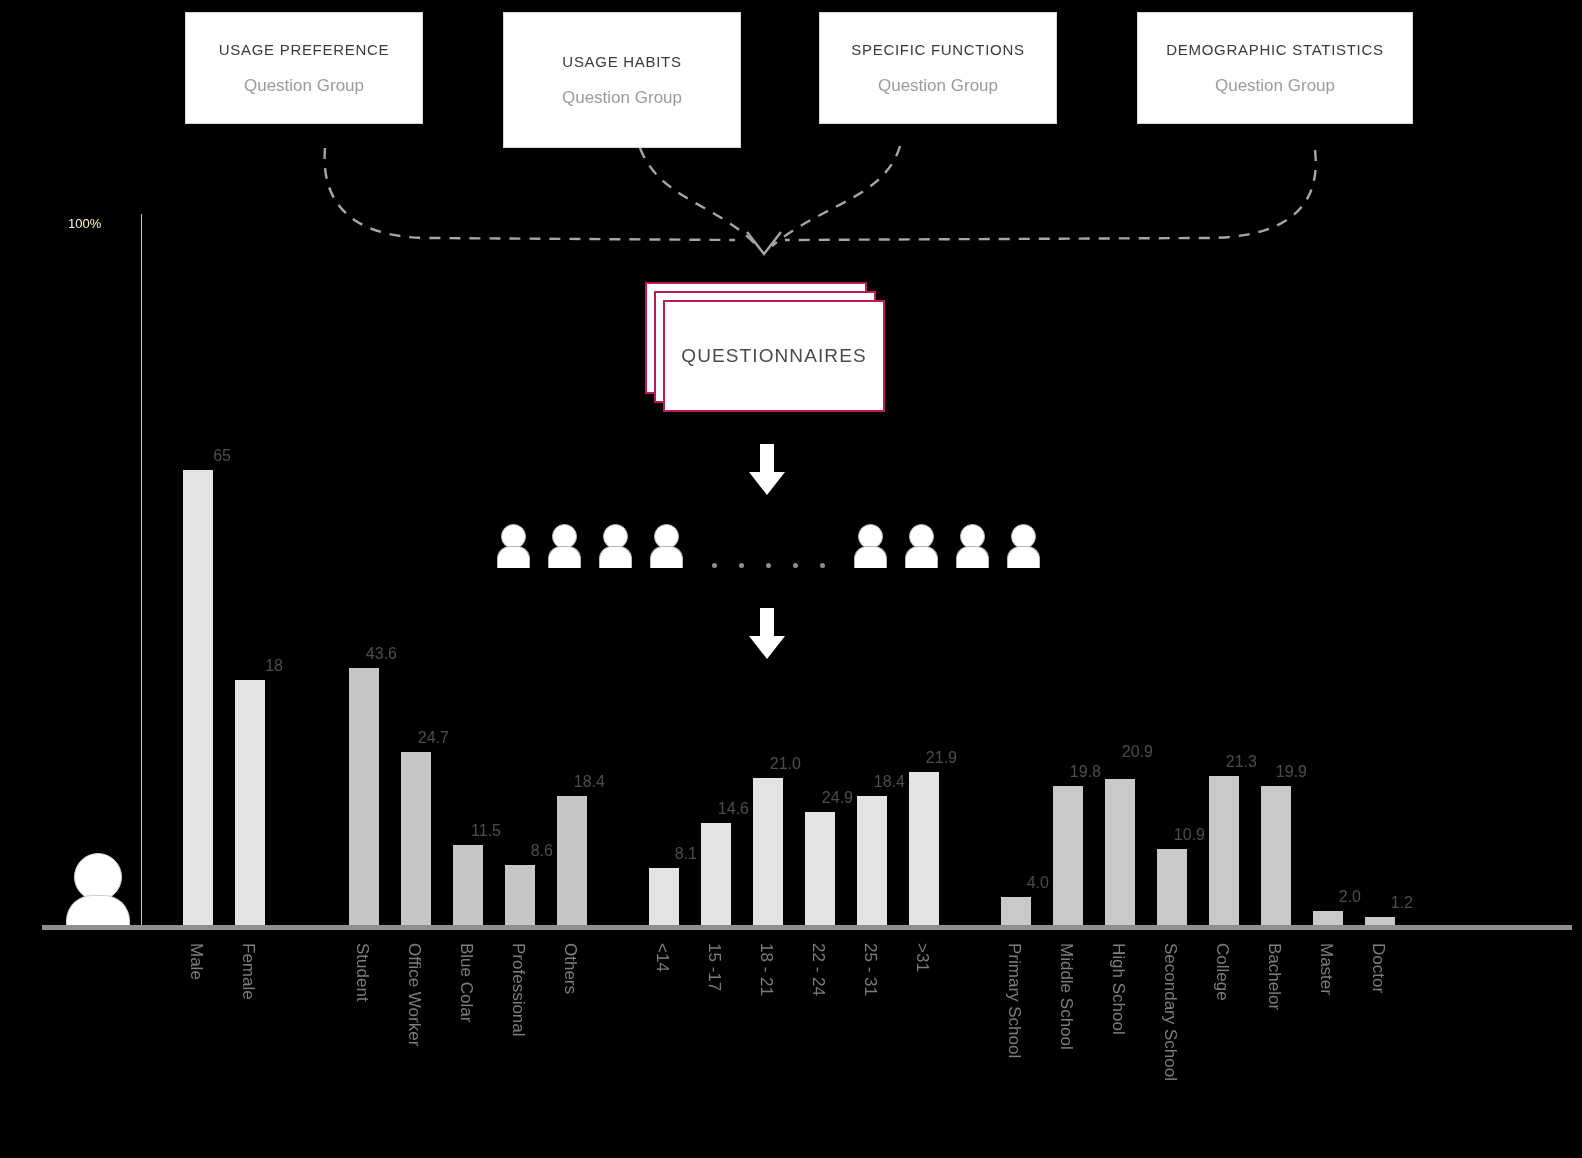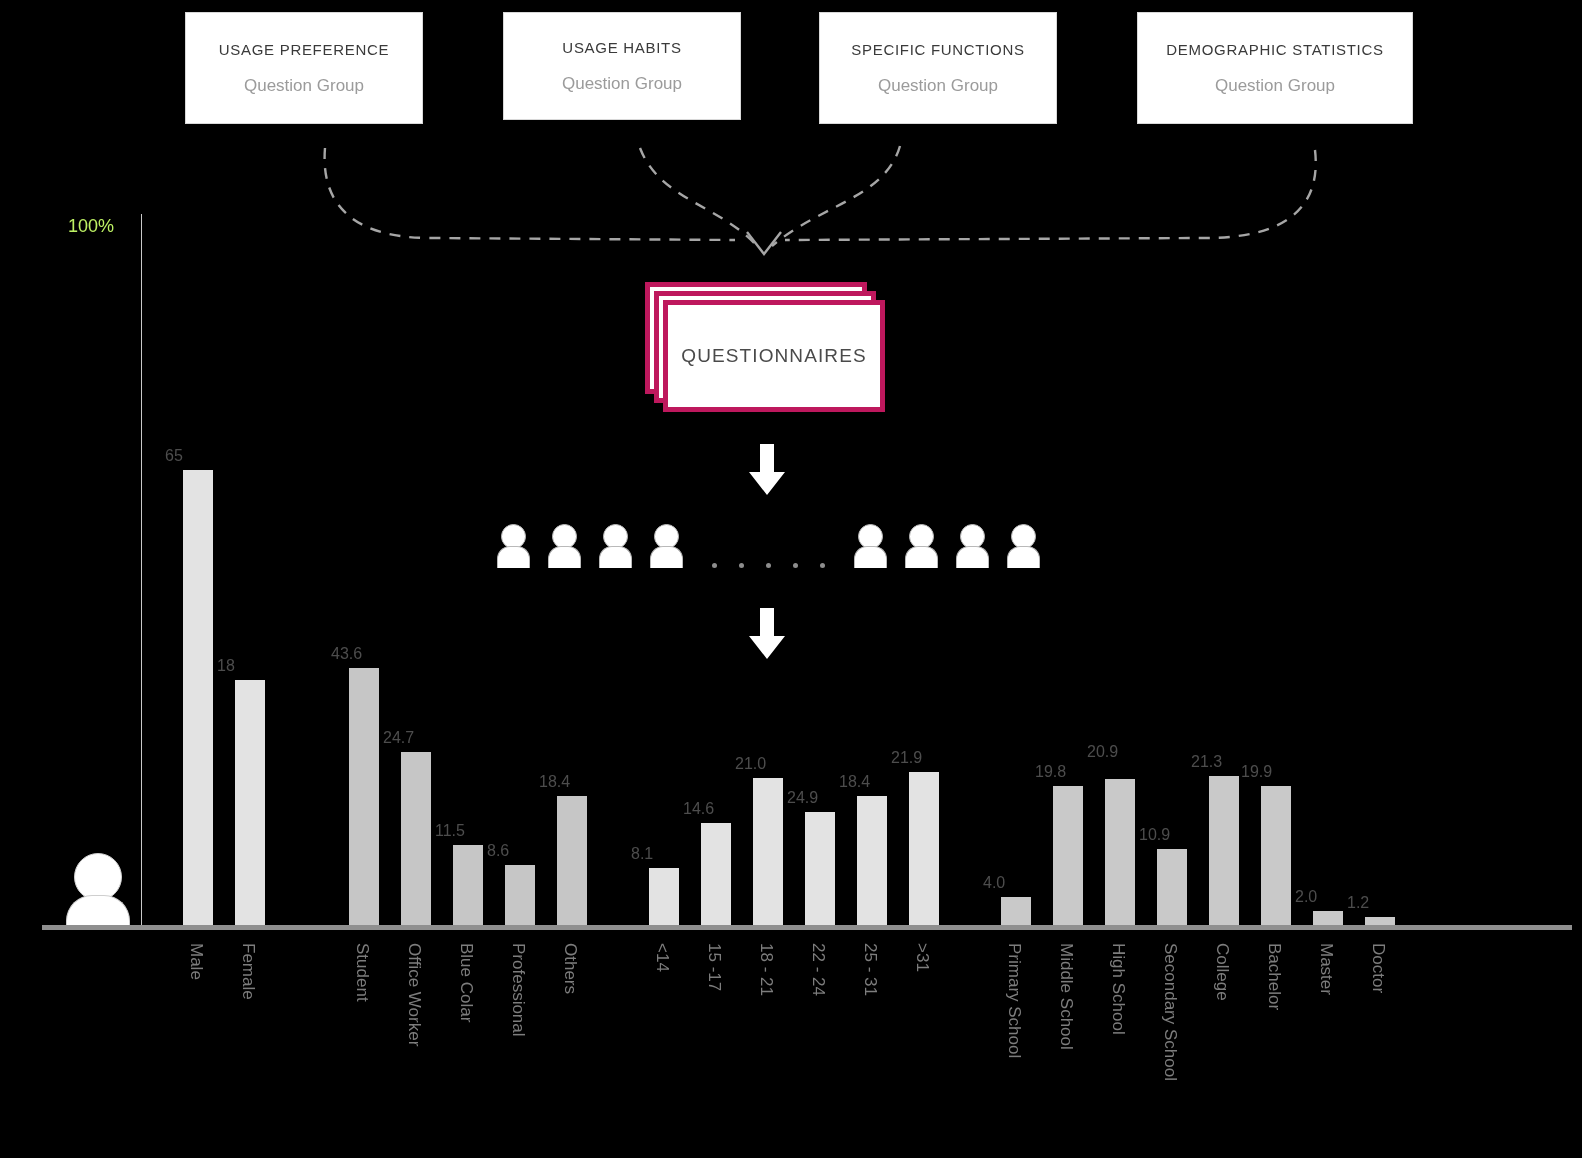--- a/index.html
+++ b/index.html
@@ -12,66 +12,66 @@
           box-sizing:border-box;}
   .qg-title{color:#3a3a3a;font-size:15px;letter-spacing:.7px;line-height:1;
             text-align:center;white-space:nowrap;}
   .qg-sub{color:#9b9b9b;font-size:17px;margin-top:20px;line-height:1;text-align:center;}
 
   
   #flow-svg{position:absolute;left:0;top:0;width:1582px;height:1158px;pointer-events:none;}
 
   
   .q-stack{position:absolute;}
-  .q-card{position:absolute;background:#fff;border:5px solid #be185d;box-sizing:border-box;}
+  .q-card{position:absolute;background:#fff;border:2px solid #be185d;box-sizing:border-box;}
   .q-card.front{display:flex;align-items:center;justify-content:center;}
   .q-label{color:#4a4a4a;font-size:19px;letter-spacing:1.1px;white-space:nowrap;}
 
   
   .down-arrow{position:absolute;}
 
   
   .people-row{position:absolute;display:flex;align-items:flex-end;}
   .person{width:33px;height:44px;position:relative;margin-right:18px;}
   .person .head{position:absolute;left:4px;top:0;width:25px;height:25px;border-radius:50%;
                 background:#fff;border:1px solid #b9b9b9;box-sizing:border-box;}
   .person .body{position:absolute;left:0;top:22px;width:33px;height:22px;background:#fff;
                 border:1px solid #b9b9b9;border-bottom:none;box-sizing:border-box;
                 border-radius:13px 13px 0 0;}
   .dots{display:flex;align-items:center;margin-right:18px;}
   .dots i{display:block;width:5px;height:5px;border-radius:50%;background:#8d8d8d;margin:0 11px;}
 
   
   #chart{position:absolute;left:0;top:0;width:1582px;height:1158px;}
-  .axis-label{position:absolute;color:#bef264;font-size:18px;line-height:1;white-space:nowrap;}
+  .axis-label{position:absolute;color:#fef9c3;font-size:13px;line-height:1;white-space:nowrap;}
   .y-axis{position:absolute;background:#c9c9c9;width:1px;}
   .x-axis{position:absolute;background:#8f8f8f;height:5px;}
   .bar{position:absolute;}
   .bar-val{position:absolute;color:#4d4d4d;font-size:16px;line-height:1;white-space:nowrap;
-           text-align:left;}
+           text-align:right;}
   .cat-label{position:absolute;color:#7d7d7d;font-size:17px;line-height:1;white-space:nowrap;
              transform-origin:left top;transform:rotate(90deg);}
 
   
   .figure{position:absolute;}
   .figure .f-head{position:absolute;left:8px;top:0;width:48px;height:48px;border-radius:50%;
                   background:#fff;border:1px solid #cfcfcf;box-sizing:border-box;}
   .figure .f-body{position:absolute;left:0;top:42px;width:64px;height:30px;background:#fff;
                   border:1px solid #cfcfcf;border-bottom:none;box-sizing:border-box;
                   border-radius:26px 26px 0 0;}
 </style>
 </head>
 <body>
 
 <div id="qg-container">
     <div class="qg-box" style="left: 185px; top: 12px; width: 238px; height: 112px;">
       <div class="qg-title">USAGE PREFERENCE</div>
       <div class="qg-sub">Question Group</div>
     </div>
-    <div class="qg-box" style="left: 503px; top: 12px; width: 238px; height: 108px;">
+    <div class="qg-box" style="left: 503px; top: 12px; width: 238px; height: 136px;">
       <div class="qg-title">USAGE HABITS</div>
       <div class="qg-sub">Question Group</div>
     </div>
     <div class="qg-box" style="left: 819px; top: 12px; width: 238px; height: 112px;">
       <div class="qg-title">SPECIFIC FUNCTIONS</div>
       <div class="qg-sub">Question Group</div>
     </div>
     <div class="qg-box" style="left: 1137px; top: 12px; width: 276px; height: 112px;">
       <div class="qg-title">DEMOGRAPHIC STATISTICS</div>
       <div class="qg-sub">Question Group</div>

